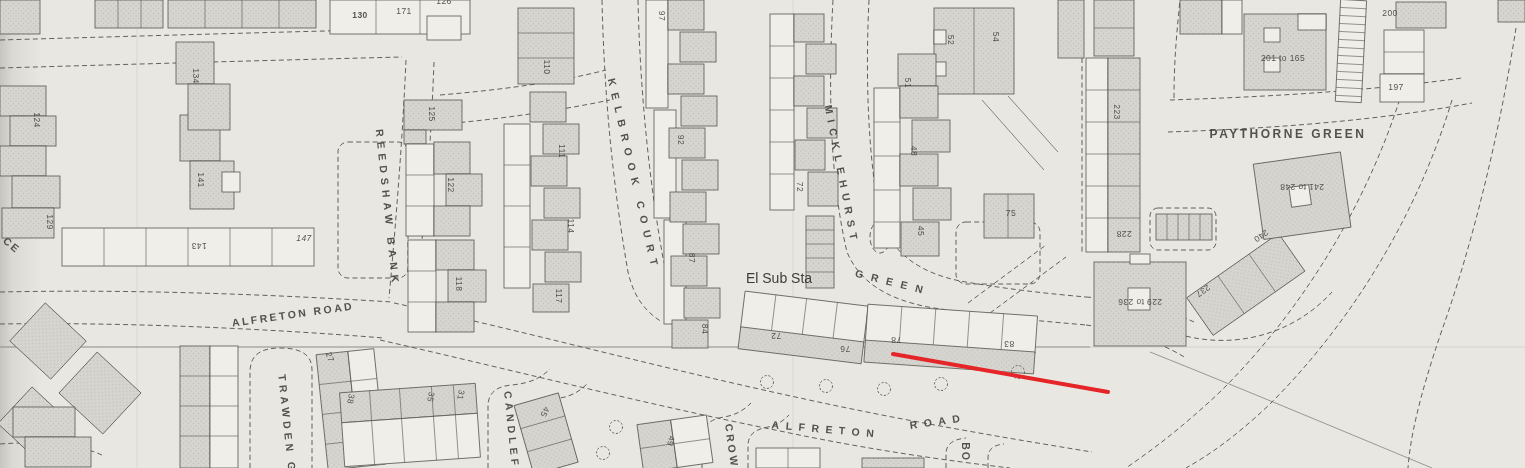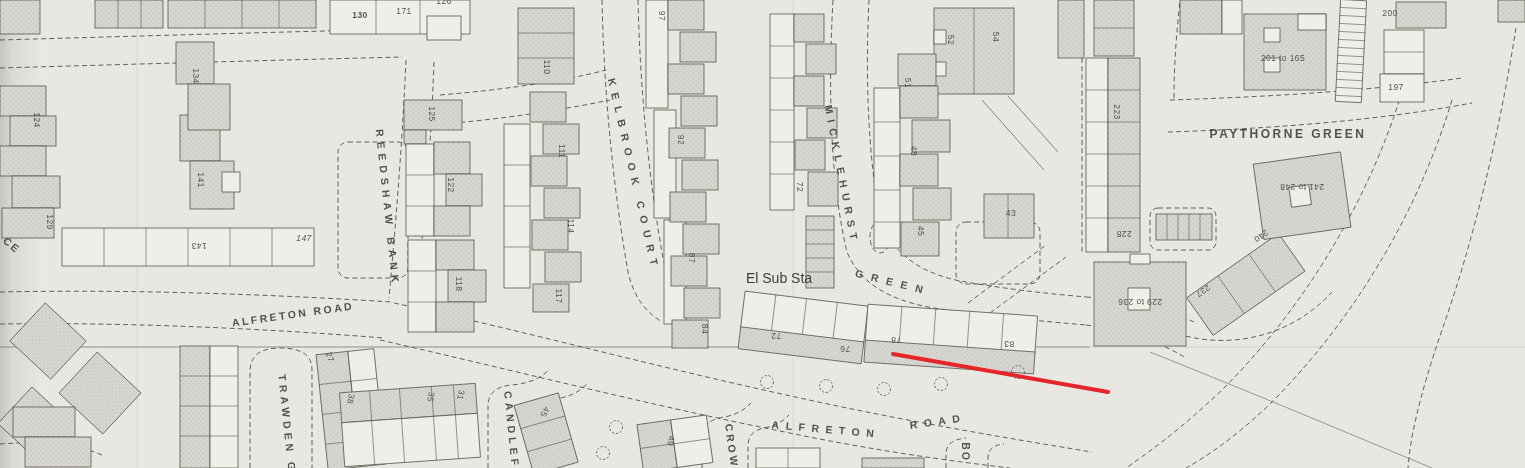--- a/index.html
+++ b/index.html
@@ -366,21 +366,21 @@
       <div class="lbl hn" style="left: 662px; top: 16px; transform: translate(-50%, -50%) rotate(90deg);">97</div>
       <div class="lbl hn" style="left: 681px; top: 140px; transform: translate(-50%, -50%) rotate(90deg);">92</div>
       <div class="lbl hn" style="left: 692px; top: 258px; transform: translate(-50%, -50%) rotate(90deg);">87</div>
       <div class="lbl hn" style="left: 705px; top: 329px; transform: translate(-50%, -50%) rotate(90deg);">84</div>
       <div class="lbl hn" style="left: 800px; top: 187px; transform: translate(-50%, -50%) rotate(90deg);">72</div>
       <div class="lbl hn" style="left: 951px; top: 40px; transform: translate(-50%, -50%) rotate(90deg);">52</div>
       <div class="lbl hn" style="left: 996px; top: 37px; transform: translate(-50%, -50%) rotate(90deg);">54</div>
       <div class="lbl hn" style="left: 908px; top: 83px; transform: translate(-50%, -50%) rotate(90deg);">51</div>
       <div class="lbl hn" style="left: 914px; top: 151px; transform: translate(-50%, -50%) rotate(90deg);">48</div>
       <div class="lbl hn" style="left: 921px; top: 231px; transform: translate(-50%, -50%) rotate(90deg);">45</div>
-      <div class="lbl hn" style="left: 1011px; top: 213px; transform: translate(-50%, -50%) rotate(0deg);">43</div>
+      <div class="lbl hn" style="left: 1011px; top: 213px; transform: translate(-50%, -50%) rotate(0deg);">75</div>
       <div class="lbl hn" style="left: 330px; top: 357px; transform: translate(-50%, -50%) rotate(70deg);">27</div>
       <div class="lbl hn" style="left: 351px; top: 399px; transform: translate(-50%, -50%) rotate(100deg);">38</div>
       <div class="lbl hn" style="left: 431px; top: 397px; transform: translate(-50%, -50%) rotate(100deg);">35</div>
       <div class="lbl hn" style="left: 461px; top: 395px; transform: translate(-50%, -50%) rotate(100deg);">31</div>
       <div class="lbl hn" style="left: 545px; top: 412px; transform: translate(-50%, -50%) rotate(115deg);">45</div>
       <div class="lbl hn" style="left: 671px; top: 441px; transform: translate(-50%, -50%) rotate(100deg);">49</div>
       <div class="lbl hn" style="left: 776px; top: 336px; transform: translate(-50%, -50%) rotate(180deg);">72</div>
       <div class="lbl hn" style="left: 845px; top: 349px; transform: translate(-50%, -50%) rotate(180deg);">76</div>
       <div class="lbl hn" style="left: 896px; top: 340px; transform: translate(-50%, -50%) rotate(180deg);">78</div>
       <div class="lbl hn" style="left: 1009px; top: 344px; transform: translate(-50%, -50%) rotate(180deg);">83</div>

